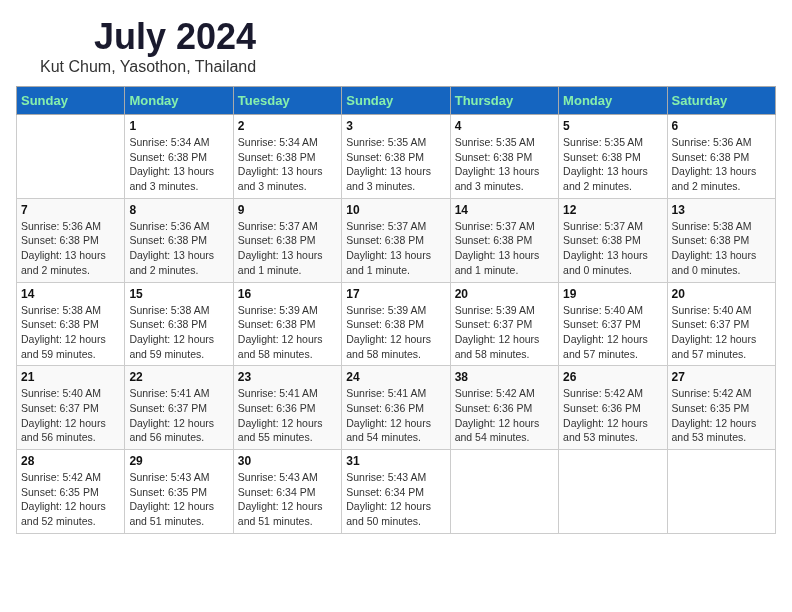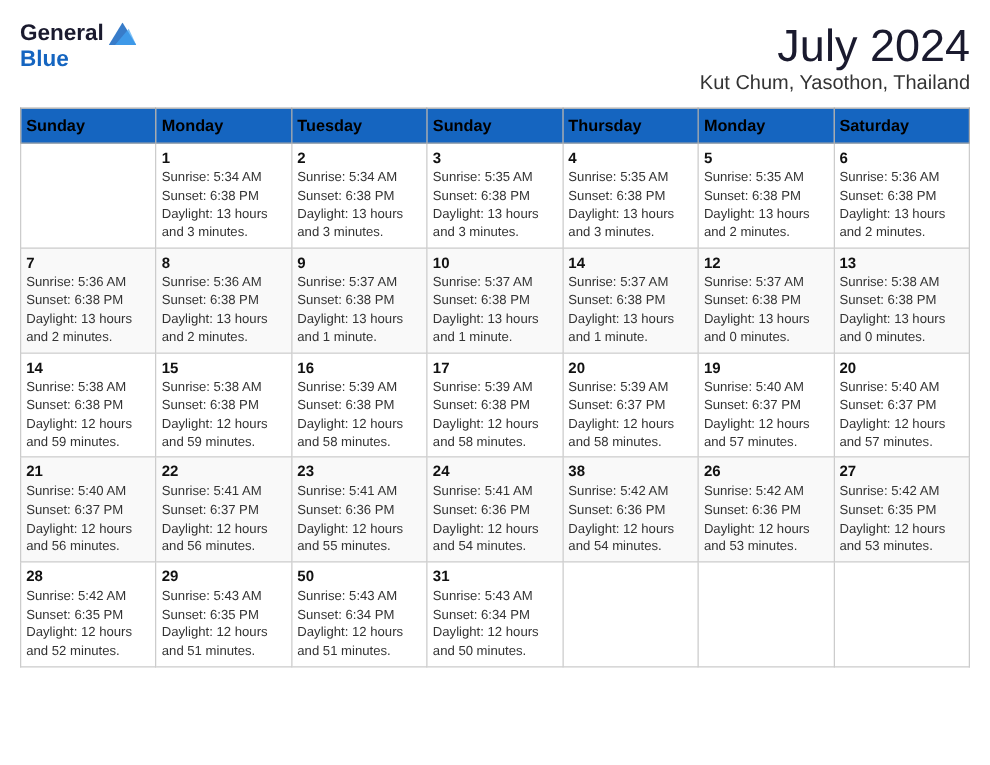--- a/index.html
+++ b/index.html
@@ -24,36 +24,37 @@
     .logo-row {
       display: flex;
       align-items: center;
       gap: 2px;
     }
     .title-block {
       text-align: right;
     }
     .title-block h1 {
       font-size: 36px;
-      font-weight: normal;
+      font-weight: bold;
       color: #1a1a2e;
     }
     .title-block h2 {
       font-size: 16px;
       font-weight: normal;
       color: #333;
+      margin-left: 24px;
     }
     table {
       width: 100%;
       border-collapse: collapse;
       font-size: 11px;
     }
     thead tr th {
       background-color: #1565c0;
-      color: #000000;
+      color: #86efac;
       padding: 6px 4px;
       text-align: left;
       font-size: 13px;
       font-weight: bold;
       border: 1px solid #aaa;
     }
     tbody tr td {
       border: 1px solid #ccc;
       padding: 4px;
       vertical-align: top;
@@ -76,32 +77,20 @@
       line-height: 1.4;
     }
     .empty-cell {
       background: #fff !important;
     }
   </style>
 </head>
 <body>
 
 <div class="header">
-  <div class="logo">
-    <div class="logo-row">
-      <span style="font-size:18px;font-weight:bold;color:#1a1a2e;">General</span>
-      <svg width="22" height="18" viewBox="0 0 22 18" style="margin-left:2px;">
-        <polygon points="0,18 11,0 22,18" fill="#1565c0" opacity="0.85"></polygon>
-        <polygon points="5,18 16,5 22,18" fill="#42a5f5" opacity="0.7"></polygon>
-      </svg>
-    </div>
-    <div>
-      <span style="font-size:18px;font-weight:bold;color:#1565c0;">Blue</span>
-    </div>
-  </div>
   <div class="title-block">
     <h1>July 2024</h1>
     <h2>Kut Chum, Yasothon, Thailand</h2>
   </div>
 </div>
 
 <table>
   <thead>
     <tr>
     <th>Sunday</th>
@@ -234,21 +223,21 @@
       <tr>
         <td>
           <div class="day-number">28</div>
           <div class="day-info">Sunrise: 5:42 AM<br>Sunset: 6:35 PM<br>Daylight: 12 hours and 52 minutes.</div>
         </td>
         <td>
           <div class="day-number">29</div>
           <div class="day-info">Sunrise: 5:43 AM<br>Sunset: 6:35 PM<br>Daylight: 12 hours and 51 minutes.</div>
         </td>
         <td>
-          <div class="day-number">50</div>
+          <div class="day-number">30</div>
           <div class="day-info">Sunrise: 5:43 AM<br>Sunset: 6:34 PM<br>Daylight: 12 hours and 51 minutes.</div>
         </td>
         <td>
           <div class="day-number">31</div>
           <div class="day-info">Sunrise: 5:43 AM<br>Sunset: 6:34 PM<br>Daylight: 12 hours and 50 minutes.</div>
         </td>
         <td class="empty-cell"></td>
         <td class="empty-cell"></td>
         <td class="empty-cell"></td>
       </tr>

